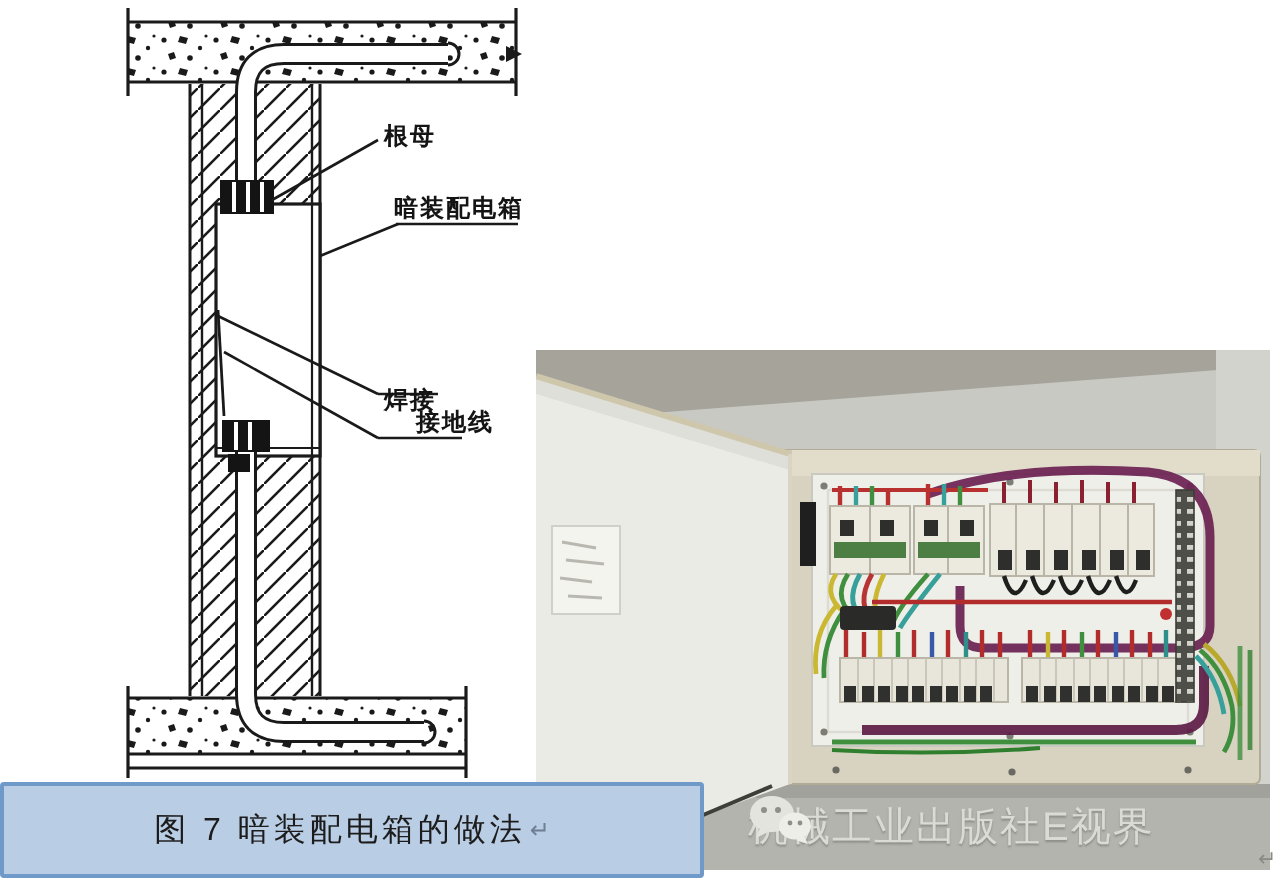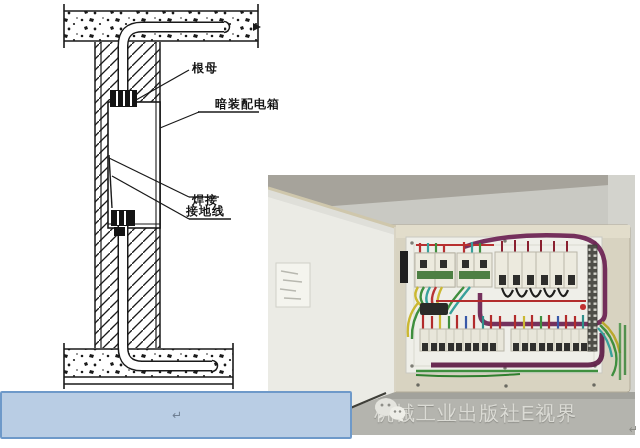--- a/index.html
+++ b/index.html
@@ -129,23 +129,23 @@
       <line x1="160" y1="128" x2="199" y2="112"></line>
       <line x1="198" y1="112" x2="259" y2="112"></line>
       <line x1="109" y1="158" x2="189" y2="197"></line>
       <line x1="189" y1="197" x2="219" y2="197"></line>
       <line x1="112" y1="176" x2="189" y2="219"></line>
       <line x1="189" y1="219" x2="231" y2="219"></line>
     </g>
   </svg>
 
   <span class="dlabel" style="left:192px;top:62px">根母</span>
-  <span class="dlabel" style="left:215px;top:98px">暗装配电箱</span>
+  <span class="dlabel" style="left:197px;top:98px">暗装配电箱</span>
   <span class="dlabel" style="left:192px;top:194px">焊接</span>
-  <span class="dlabel" style="left:186px;top:205px">接地线</span>
+  <span class="dlabel" style="left:208px;top:205px">接地线</span>
 </div>
 
 <div class="photo">
   <svg width="367" height="260" viewBox="0 0 367 260">
     <defs>
       <pattern id="termseg" width="9" height="6" patternUnits="userSpaceOnUse">
         <rect width="9" height="6" fill="#4f4f49"></rect>
         <rect x="1.5" y="1.5" width="6" height="2.4" fill="#d2d2ca"></rect>
       </pattern>
     </defs>
@@ -362,14 +362,15 @@
       <circle cx="21" cy="14.5" r="1.2" fill="#8f8f89"></circle>
       <circle cx="26" cy="14.5" r="1.2" fill="#8f8f89"></circle>
     </svg>
     <span class="wm-text">机械工业出版社E视界</span>
   </div>
 </div>
 
 <span class="pilcrow">↵</span>
 
 <div class="caption">
+  <span class="cap-text">图 7 暗装配电箱的做法</span>
   <span class="cap-return">↵</span>
 </div>
 
 </body></html>

